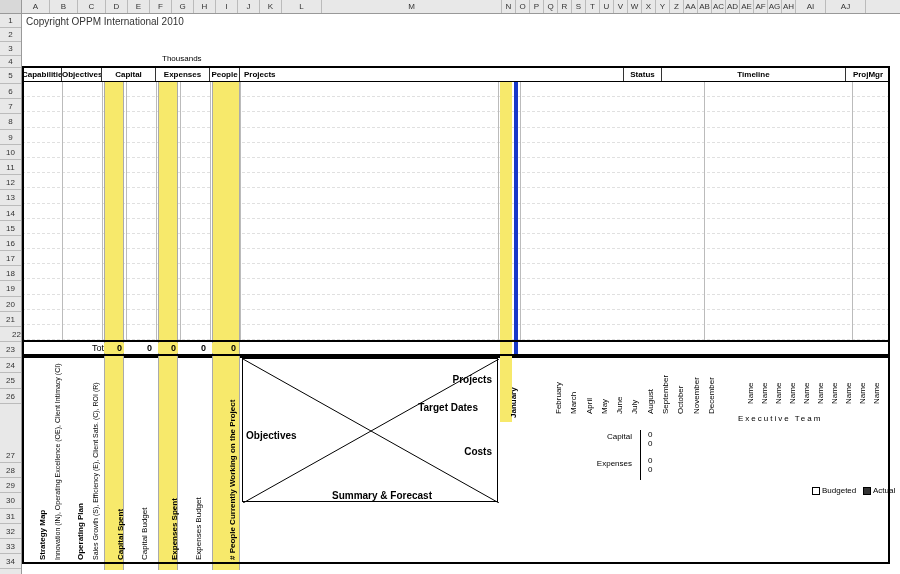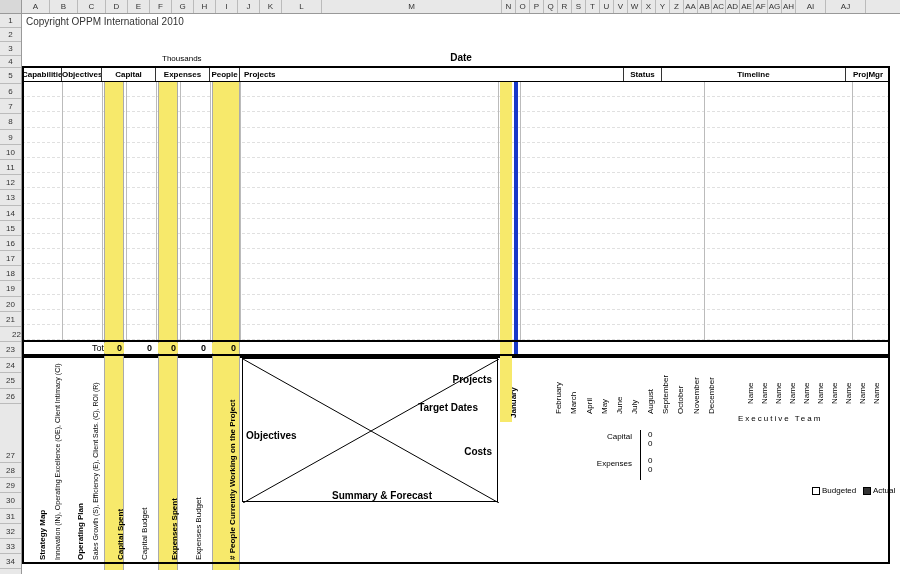--- a/index.html
+++ b/index.html
@@ -169,21 +169,20 @@
       <div class="row" style="height: 15.2px; line-height: 15.2px;">36</div>
       <div class="row" style="height: 15.2px; line-height: 15.2px;">37</div>
       <div class="row" style="height: 15.2px; line-height: 15.2px;">38</div>
     </div>
 
   <div class="sheet">
 
     <div class="copyright">Copyright OPPM International 2010</div>
 
 
-    <div class="date-label">Date</div>
     <div class="thousands">Thousands</div>
 
     <div class="header-band">
       <div class="hb" style="width:40px">Capabilities</div>
       <div class="hb" style="width:40px">Objectives</div>
       <div class="hb" style="width:54px">Capital</div>
       <div class="hb" style="width:54px">Expenses</div>
       <div class="hb" style="width:30px">People</div>
       <div class="hb" style="flex:1;text-align:left;padding-left:4px">Projects</div>
       <div class="hb" style="width:38px">Status</div>

